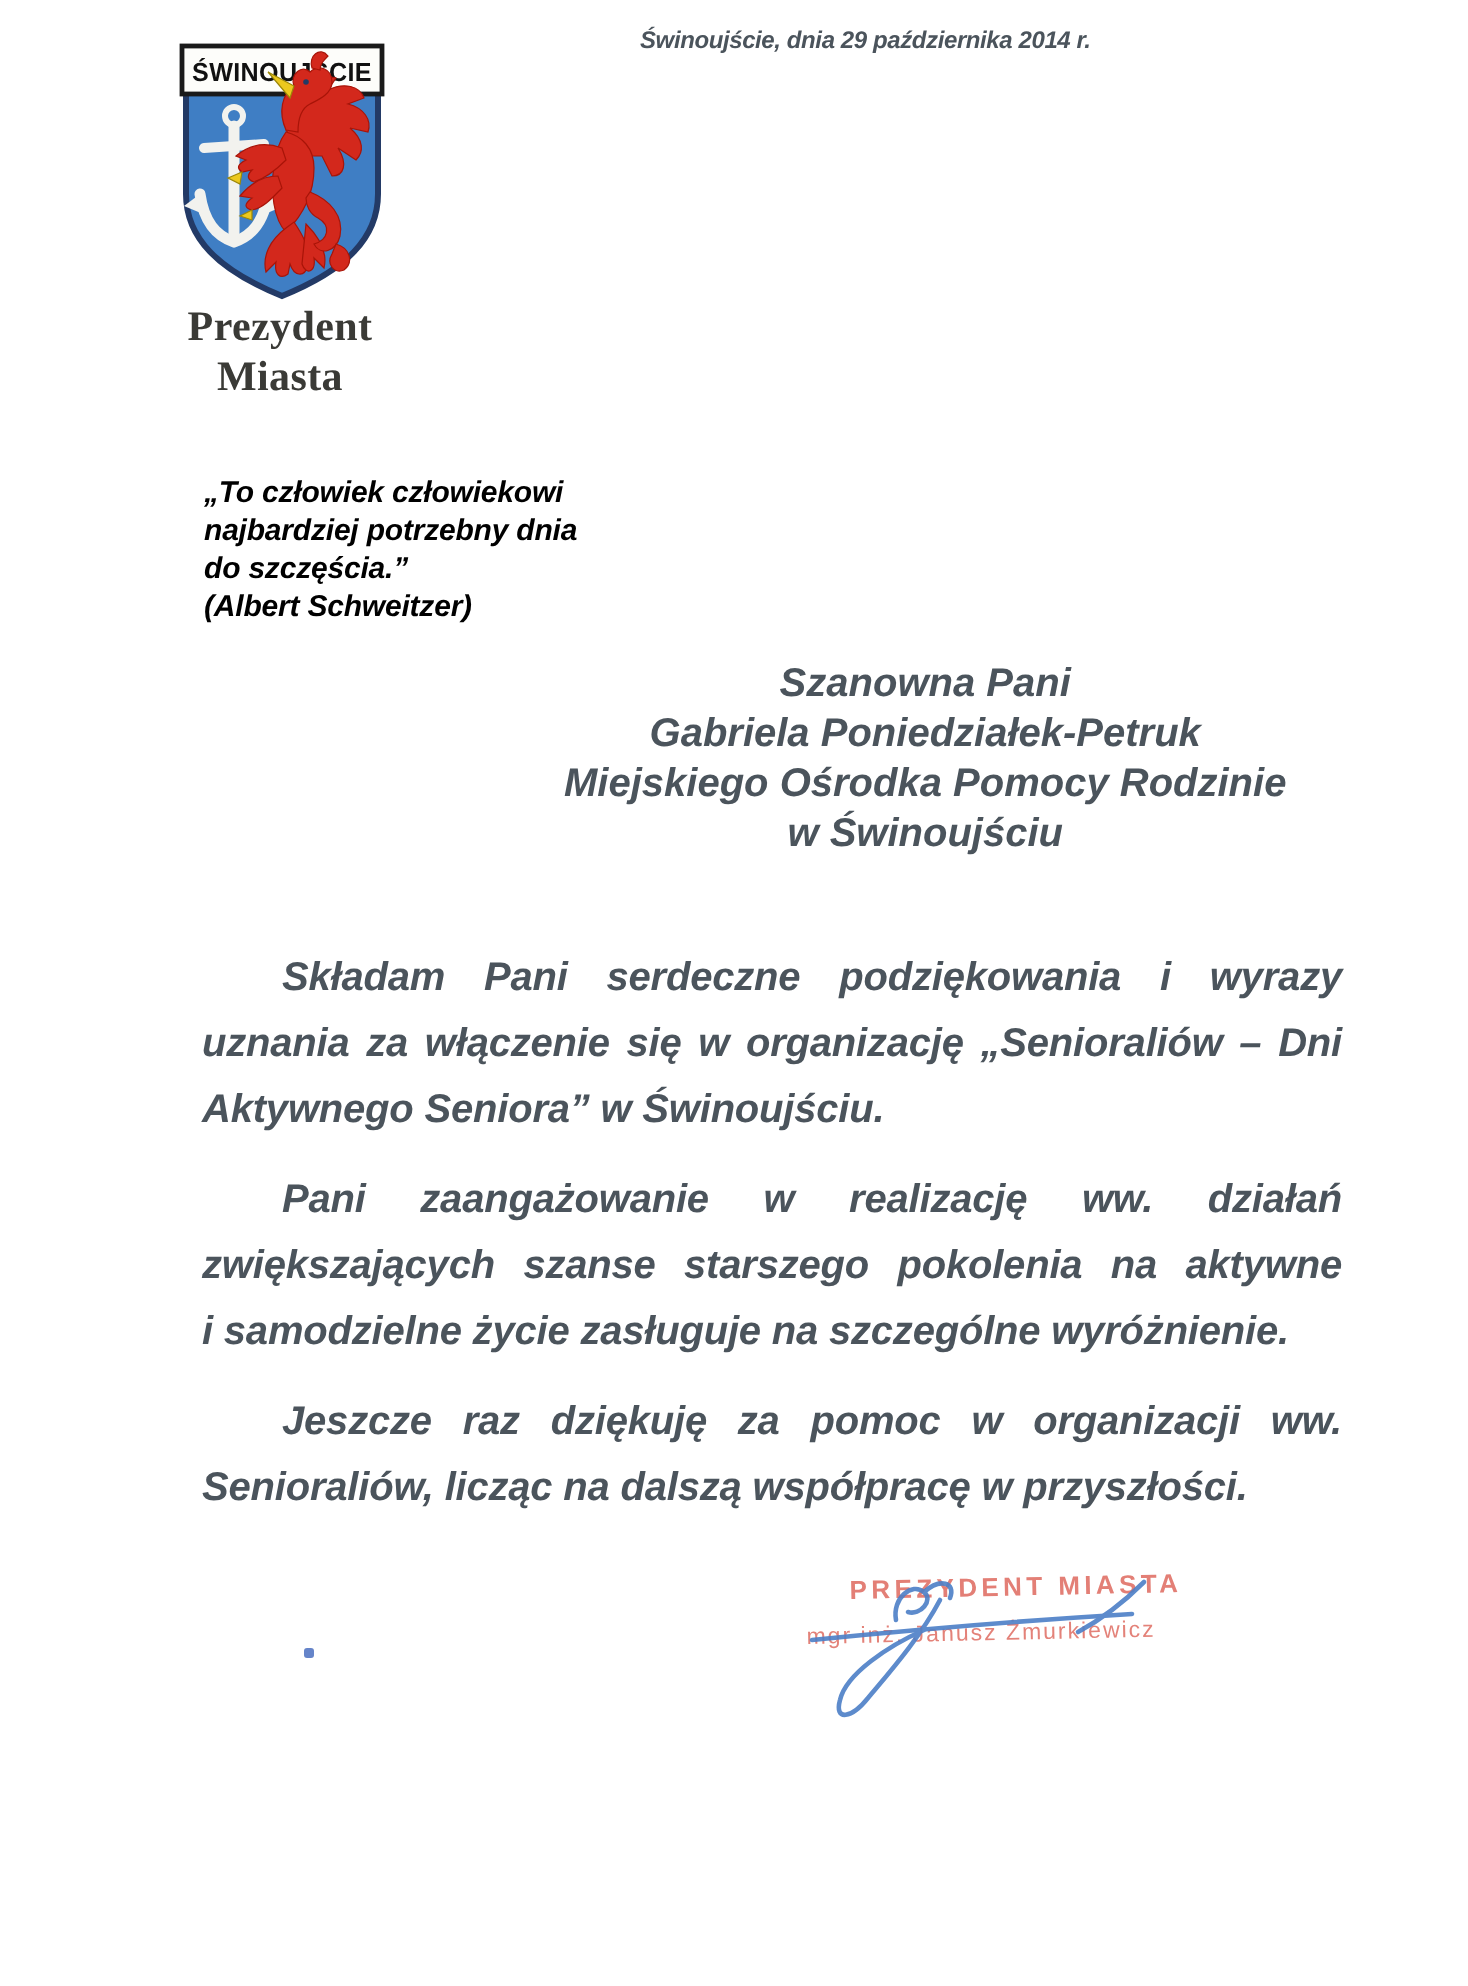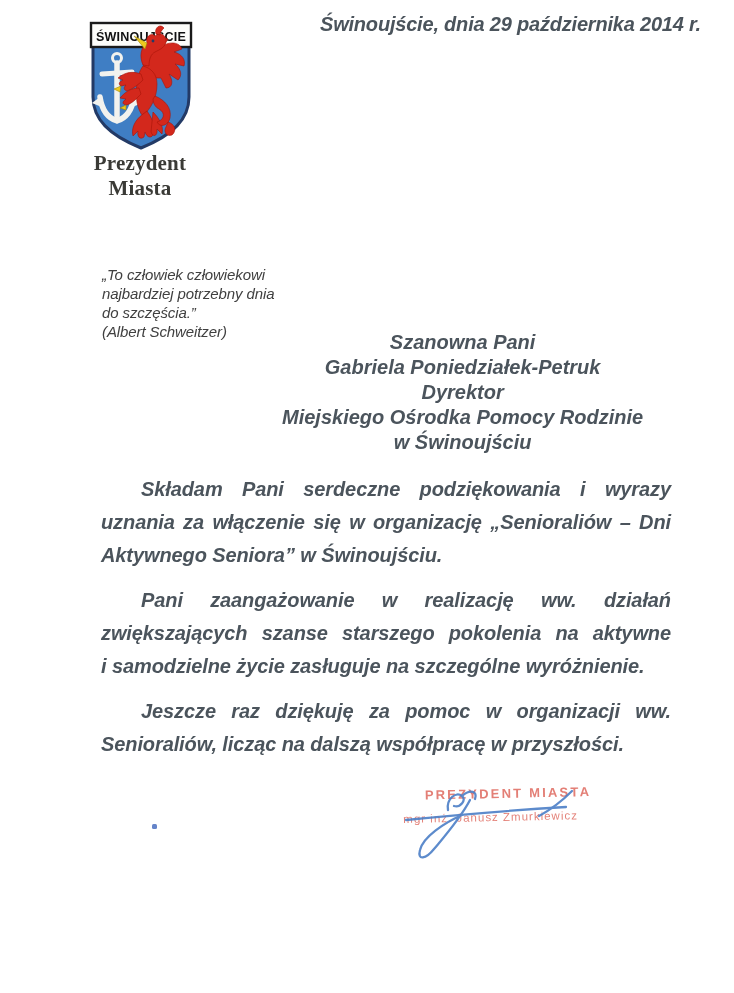--- a/index.html
+++ b/index.html
@@ -3,34 +3,34 @@
 <meta charset="utf-8">
 <style>
   html,body{margin:0;padding:0;background:#ffffff;}
   .page{
     position:relative;width:734px;height:993px;background:#ffffff;
     overflow:hidden;font-family:"Liberation Sans",sans-serif;
   }
   
   .dateline{
     position:absolute;left:320px;top:13px;
-    font-style:italic;font-weight:bold;font-size:20px;letter-spacing:-.2px;
+    font-style:italic;font-weight:bold;font-size:12px;letter-spacing:-.2px;
     color:#4b545c;
   }
   .crest{position:absolute;left:87px;top:21px;width:108px;height:131px;}
   .sender-title{
     position:absolute;left:65px;top:151px;width:150px;text-align:center;
     font-family:"Liberation Serif",serif;font-weight:600;font-size:21px;
     color:#3a3a36;letter-spacing:.2px;
   }
   
   .quote{
     position:absolute;left:102px;top:237px;
-    font-style:italic;font-weight:normal;font-size:15px;line-height:19px;
-    color:#404040;letter-spacing:-.1px;margin-top:28px;
+    font-style:italic;font-weight:bold;font-size:15px;line-height:19px;
+    color:#000000;letter-spacing:-.1px;
   }
   
   .recipient{
     position:absolute;left:282px;top:330px;
     font-style:italic;font-weight:bold;font-size:20px;line-height:25px;
     color:#4b545c;
     text-align:center;
   }
   
   .body-text{
@@ -121,21 +121,20 @@
   <div class="quote">
     <div>„To człowiek człowiekowi</div>
     <div>najbardziej potrzebny dnia</div>
     <div>do szczęścia.”</div>
     <div>(Albert Schweitzer)</div>
   </div>
 
   <div class="recipient">
     <div>Szanowna Pani</div>
     <div>Gabriela Poniedziałek-Petruk</div>
-    <div>Dyrektor</div>
     <div>Miejskiego Ośrodka Pomocy Rodzinie</div>
     <div>w Świnoujściu</div>
   </div>
 
   <div class="body-text">
     <div class="bl fill first">Składam Pani serdeczne podziękowania i wyrazy</div>
     <div class="bl fill">uznania za włączenie się w organizację „Senioraliów – Dni</div>
     <div class="bl">Aktywnego Seniora” w Świnoujściu.</div>
     <div class="bl fill first">Pani zaangażowanie w realizację ww. działań</div>
     <div class="bl fill">zwiększających szanse starszego pokolenia na aktywne</div>

